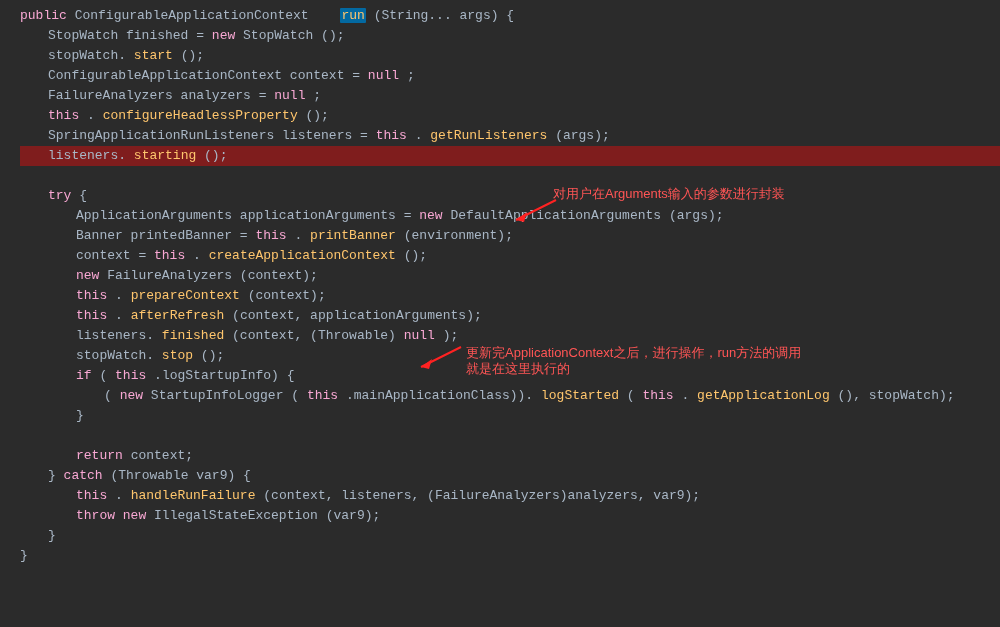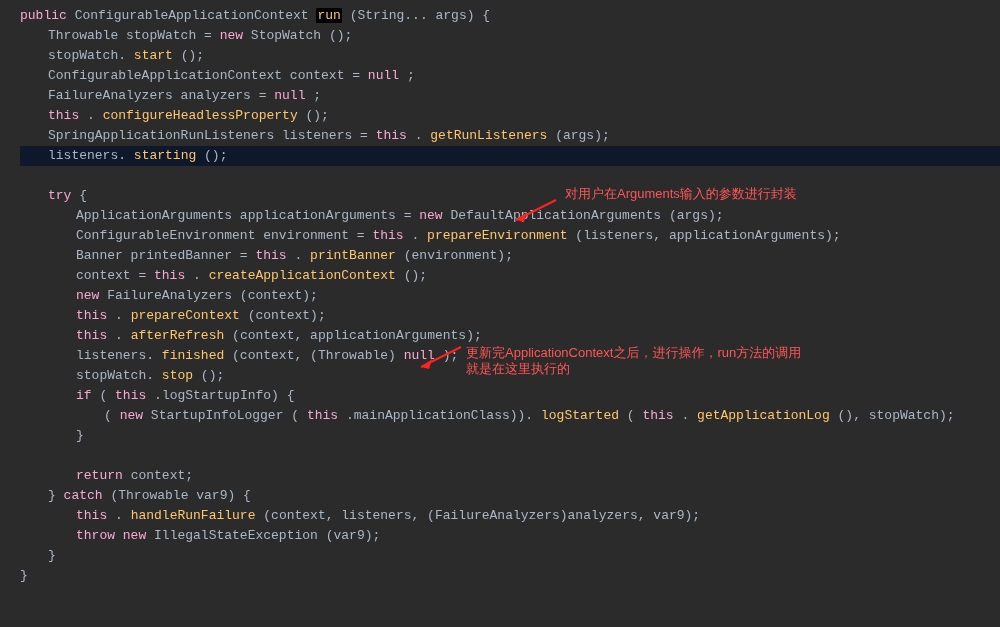--- a/index.html
+++ b/index.html
@@ -12,55 +12,56 @@
     overflow:hidden;
     position:relative;
   }
   .editor{
     position:relative;
     padding:6px 0 6px 20px;
     color:#a9b7c6;
     white-space:nowrap;
   }
   .ln{position:relative;height:20px;}
-  .hl{background:#0f172a;} 
+  .hl{background:#7f1d1d;} 
   .k{color:#f9a8d4;}   
   .s{color:#a9b7c6;}   
   .m{color:#ffc66d;}   
   .note{
     position:absolute;
     color:#ff5555;
     font-family:"Microsoft YaHei","PingFang SC",sans-serif;
     font-size:13px;
     line-height:16px;
     pointer-events:none;
   }
   .note svg{position:absolute}
   .method-hl{
-    background:#000000;
+    background:#0369a1;
     padding:0 1px;
     border-radius:1px;
+    margin-left:24px;
   }
 </style>
 </head>
 <body>
 
 <div class="editor">
 
   <div class="ln">
     <span class="k">public</span>
     <span class="s"> </span>
     <span class="s">ConfigurableApplicationContext</span>
     <span class="s"> </span>
     <span class="m method-hl">run</span>
     <span class="s">(String... args) {</span>
   </div>
 
   <div class="ln" style="padding-left:28px">
-    <span class="s">Throwable stopWatch = </span>
+    <span class="s">StopWatch finished = </span>
     <span class="k">new</span>
     <span class="s"> </span>
     <span class="s">StopWatch</span>
     <span class="s">();</span>
   </div>
 
   <div class="ln" style="padding-left:28px">
     <span class="s">stopWatch.</span>
     <span class="m">start</span>
     <span class="s">();</span>
@@ -107,27 +108,20 @@
   </div>
 
   <div class="ln" style="padding-left:56px">
     <span class="s">ApplicationArguments applicationArguments = </span>
     <span class="k">new</span>
     <span class="s"> </span>
     <span class="s">DefaultApplicationArguments</span>
     <span class="s">(args);</span>
   </div>
 
-  <div class="ln" style="padding-left:56px">
-    <span class="s">ConfigurableEnvironment environment = </span>
-    <span class="k">this</span>
-    <span class="s">.</span>
-    <span class="m">prepareEnvironment</span>
-    <span class="s">(listeners, applicationArguments);</span>
-  </div>
 
   <div class="ln" style="padding-left:56px">
     <span class="s">Banner printedBanner = </span>
     <span class="k">this</span>
     <span class="s">.</span>
     <span class="m">printBanner</span>
     <span class="s">(environment);</span>
   </div>
 
   <div class="ln" style="padding-left:56px">
@@ -236,21 +230,21 @@
     <span class="s">}</span>
   </div>
 
 </div>
 
 <div class="note" style="left:513px;top:186px;">
   <svg width="50" height="30" style="left:-2px;top:12px" viewBox="0 0 50 30">
     <path d="M45 2 L5 22" stroke="#ff2222" stroke-width="2" fill="none"></path>
     <path d="M5 22 L16 14 L13 24 Z" fill="#ff2222"></path>
   </svg>
-  <span style="margin-left:52px">对用户在Arguments输入的参数进行封装</span>
+  <span style="margin-left:40px">对用户在Arguments输入的参数进行封装</span>
 </div>
 
 <div class="note" style="left:434px;top:345px;width:380px">
   <svg width="50" height="30" style="left:-18px;top:0px" viewBox="0 0 50 30">
     <path d="M45 2 L5 22" stroke="#ff2222" stroke-width="2" fill="none"></path>
     <path d="M5 22 L16 14 L13 24 Z" fill="#ff2222"></path>
   </svg>
   <div style="margin-left:32px">
     <span>更新完ApplicationContext之后，进行操作，run方法的调用</span><br>
     <span>就是在这里执行的</span>

